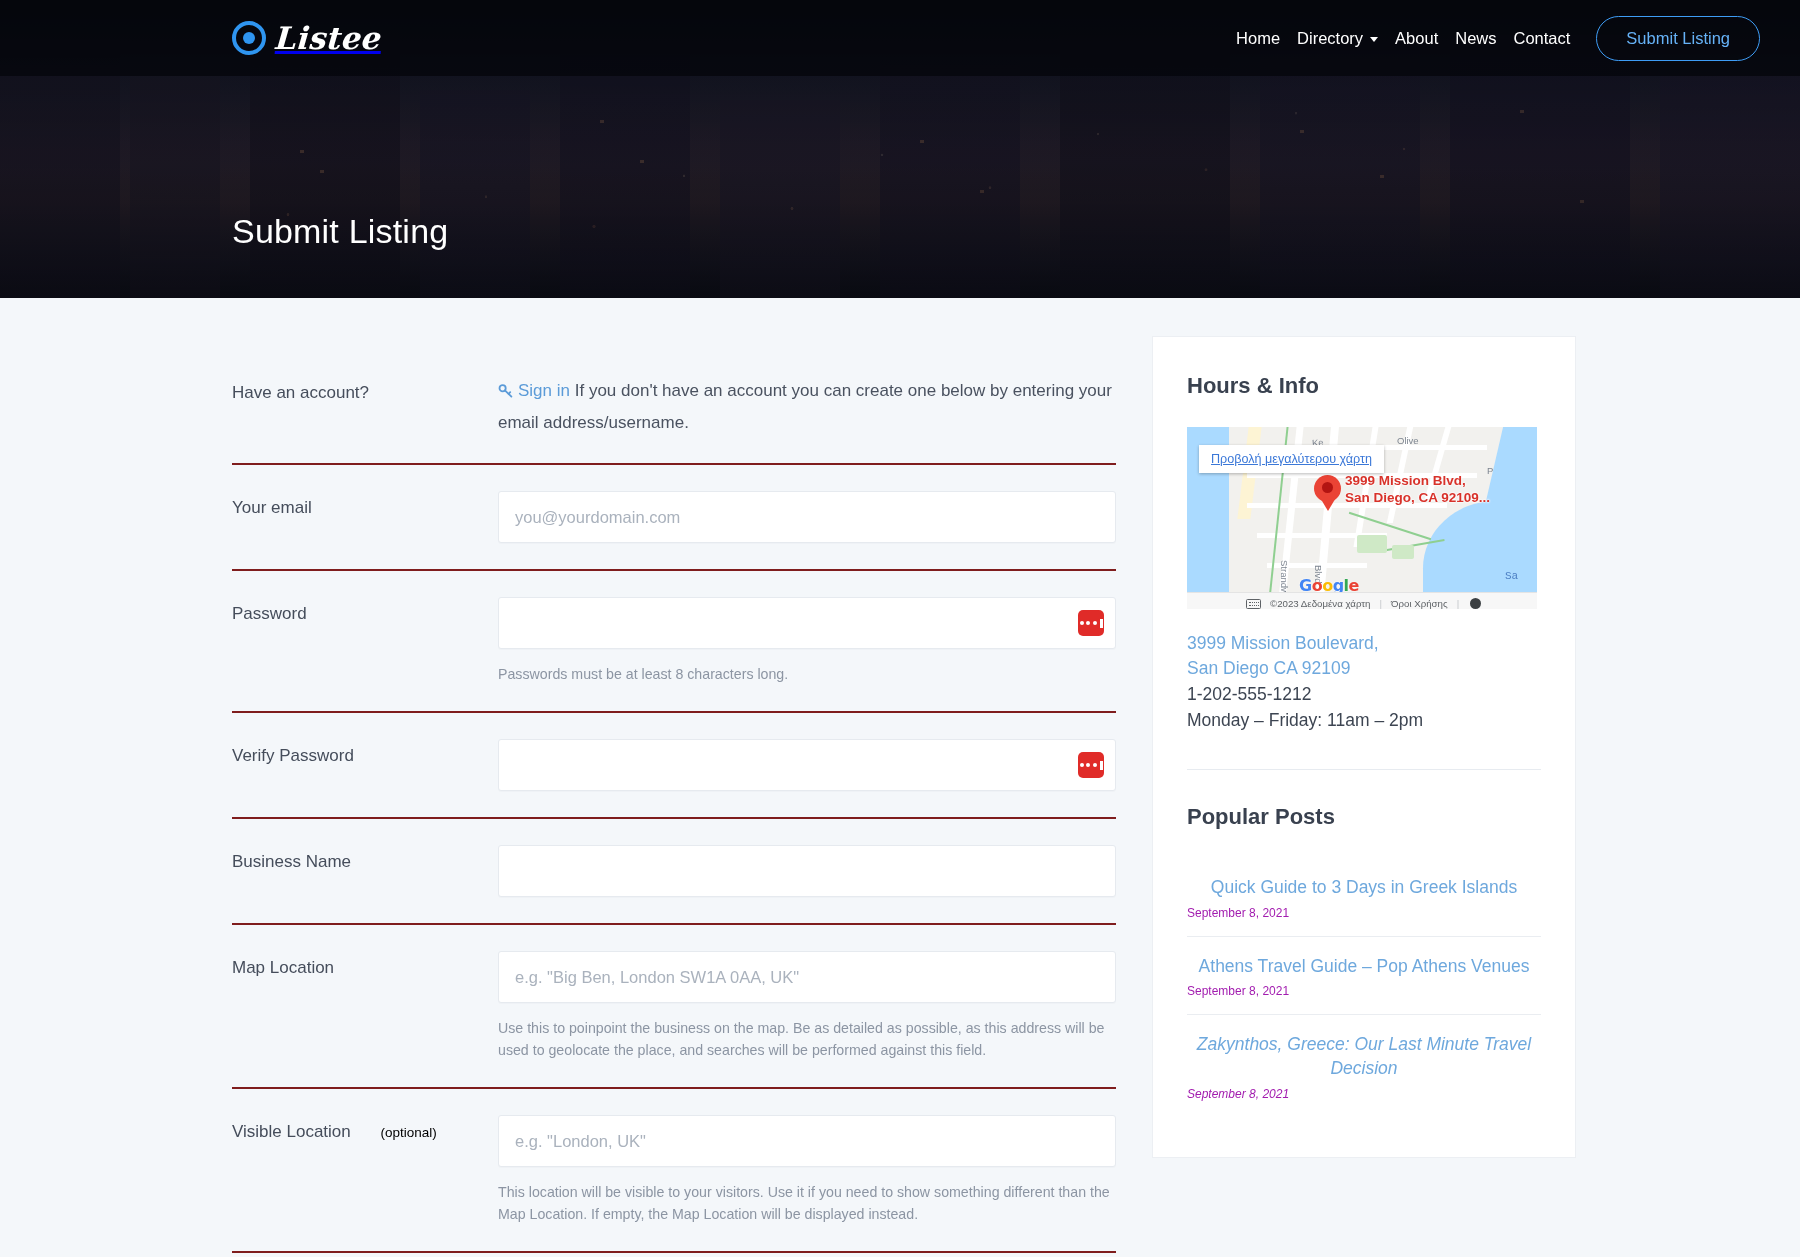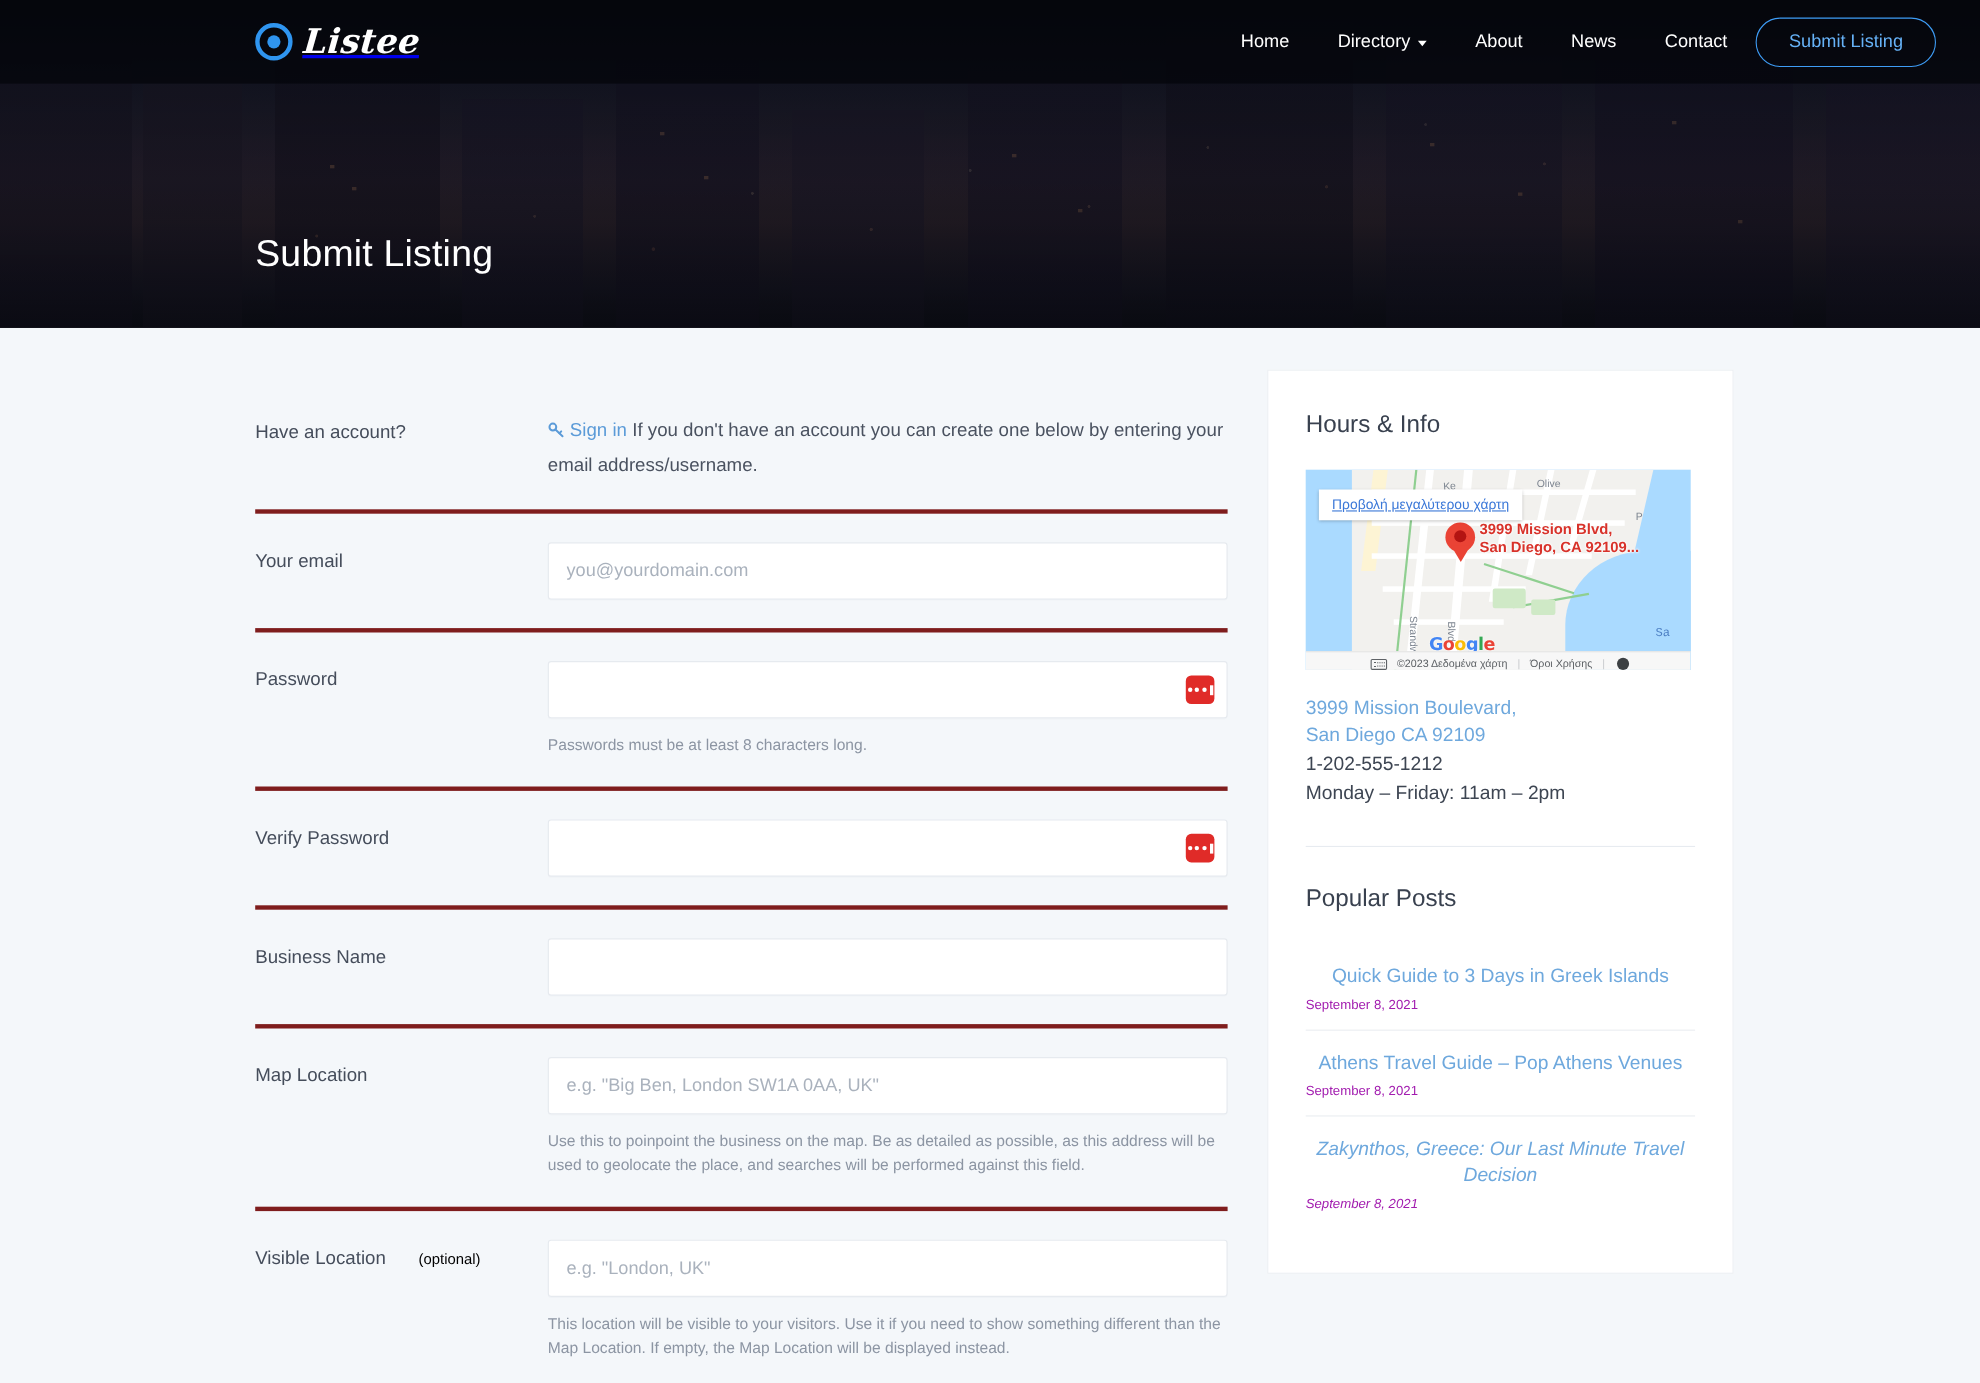--- a/index.html
+++ b/index.html
@@ -67,21 +67,21 @@
   .brand-name {
     font-family:"DejaVu Serif", serif;
     font-style:italic;
     font-size:31px;
     font-weight:700;
     color:#fff;
     letter-spacing:.2px;
     transform:skewX(-5deg);
   }
   .nav-spacer { flex:1; }
-  .nav-links { display:flex; align-items:center; gap:44px; margin-right:26px; }
+  .nav-links { display:flex; align-items:center; gap:17px; margin-right:26px; }
   .nav-link {
     color:#fff; font-size:16.5px; text-decoration:none; white-space:nowrap;
     display:flex; align-items:center; gap:7px;
   }
   .caret {
     display:inline-block;
     width:0;height:0;
     border-left:4.5px solid transparent;
     border-right:4.5px solid transparent;
     border-top:5px solid #fff;
@@ -116,21 +116,21 @@
     padding:0 0 0 232px;
     gap:36px;
     align-items:flex-start;
   }
   .form-col { width:884px; padding-top:52px; }
   .side-col { width:424px; padding-top:38px; }
 
   
   .row {
     display:flex;
-    border-bottom:4px solid #7f1d1d;
+    border-bottom:2px solid #7f1d1d;
     padding:26px 0 26px 0;
   }
   .row:first-child { border-top:none; }
   .row-label {
     width:266px;
     flex:none;
     font-size:17px;
     color:#454d5b;
     padding-top:5px;
     line-height:1.4;
@@ -189,21 +189,21 @@
 
   
   .card {
     background:#fff;
     border:1px solid #eceff3;
     padding:36px 34px 40px 34px;
   }
   .card-title {
     font-size:22px;
     color:#39414f;
-    font-weight:400;
+    font-weight:700;
     margin:0 0 28px 0;
   }
   .card-title.second { margin-top:34px; }
   .divider { height:1px; background:#e7ebf0; margin-top:36px; }
 
   
   .map {
     position:relative;
     width:350px; height:182px;
     background:#aadaff;

